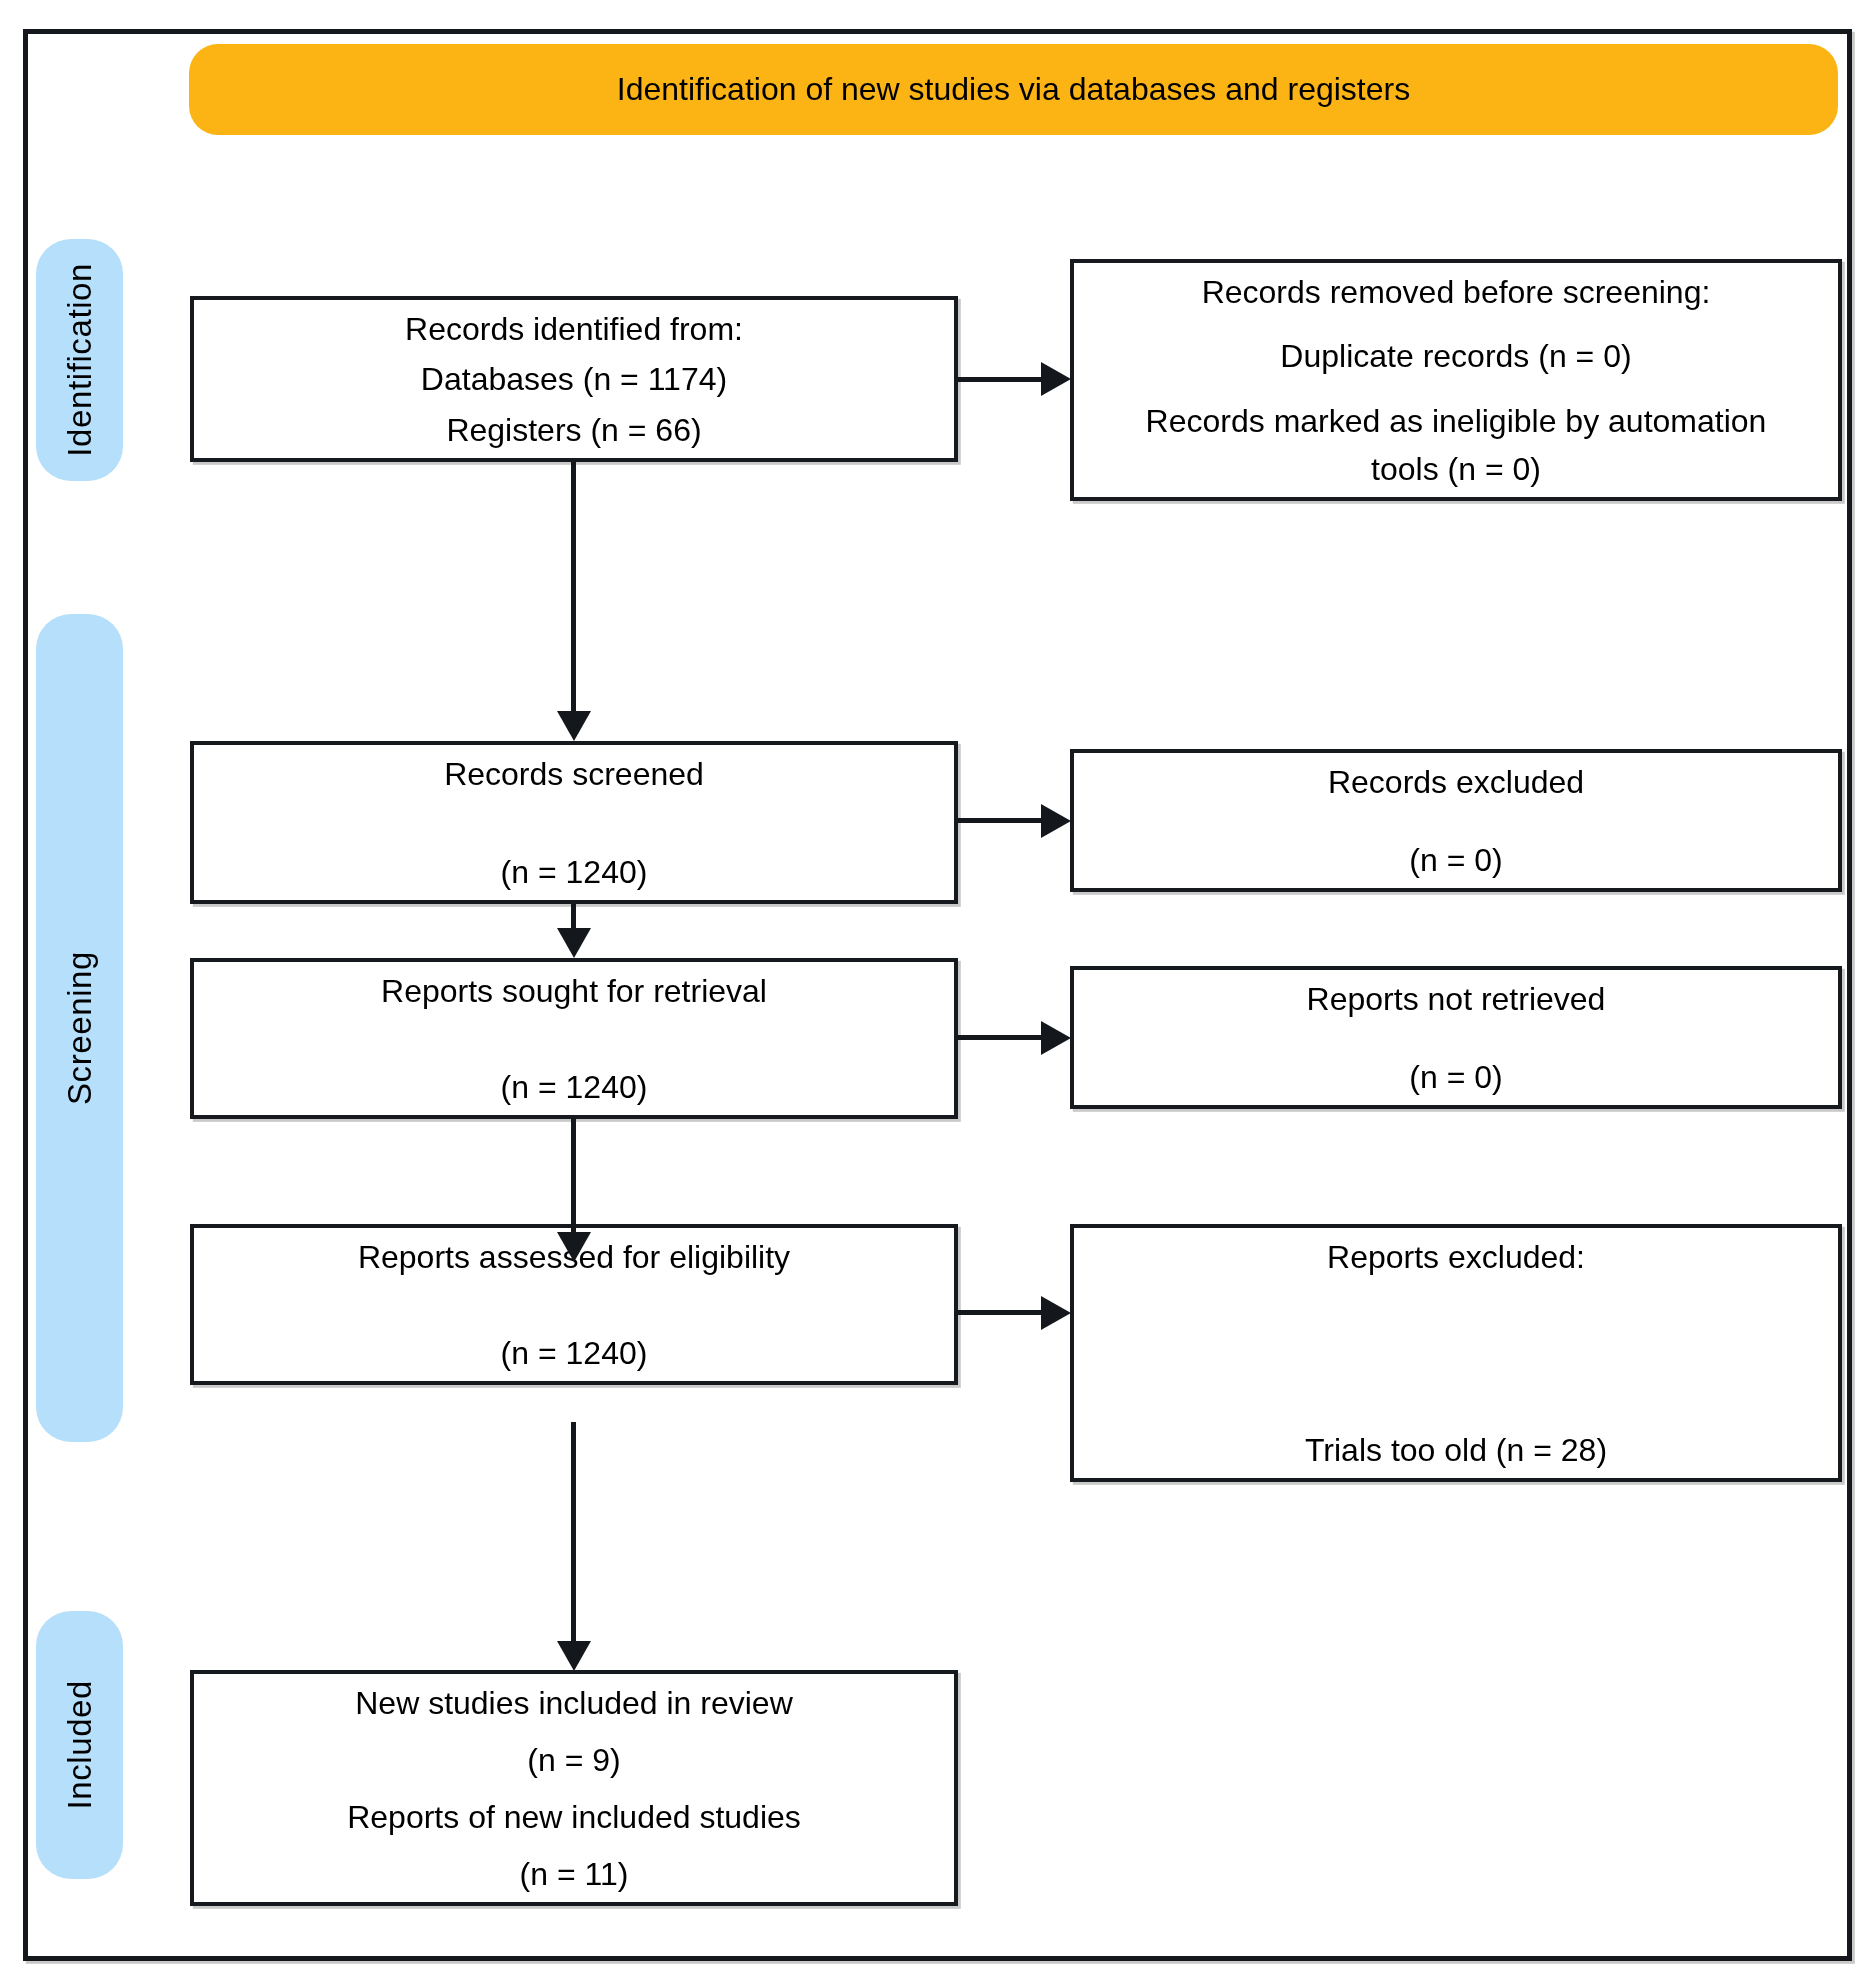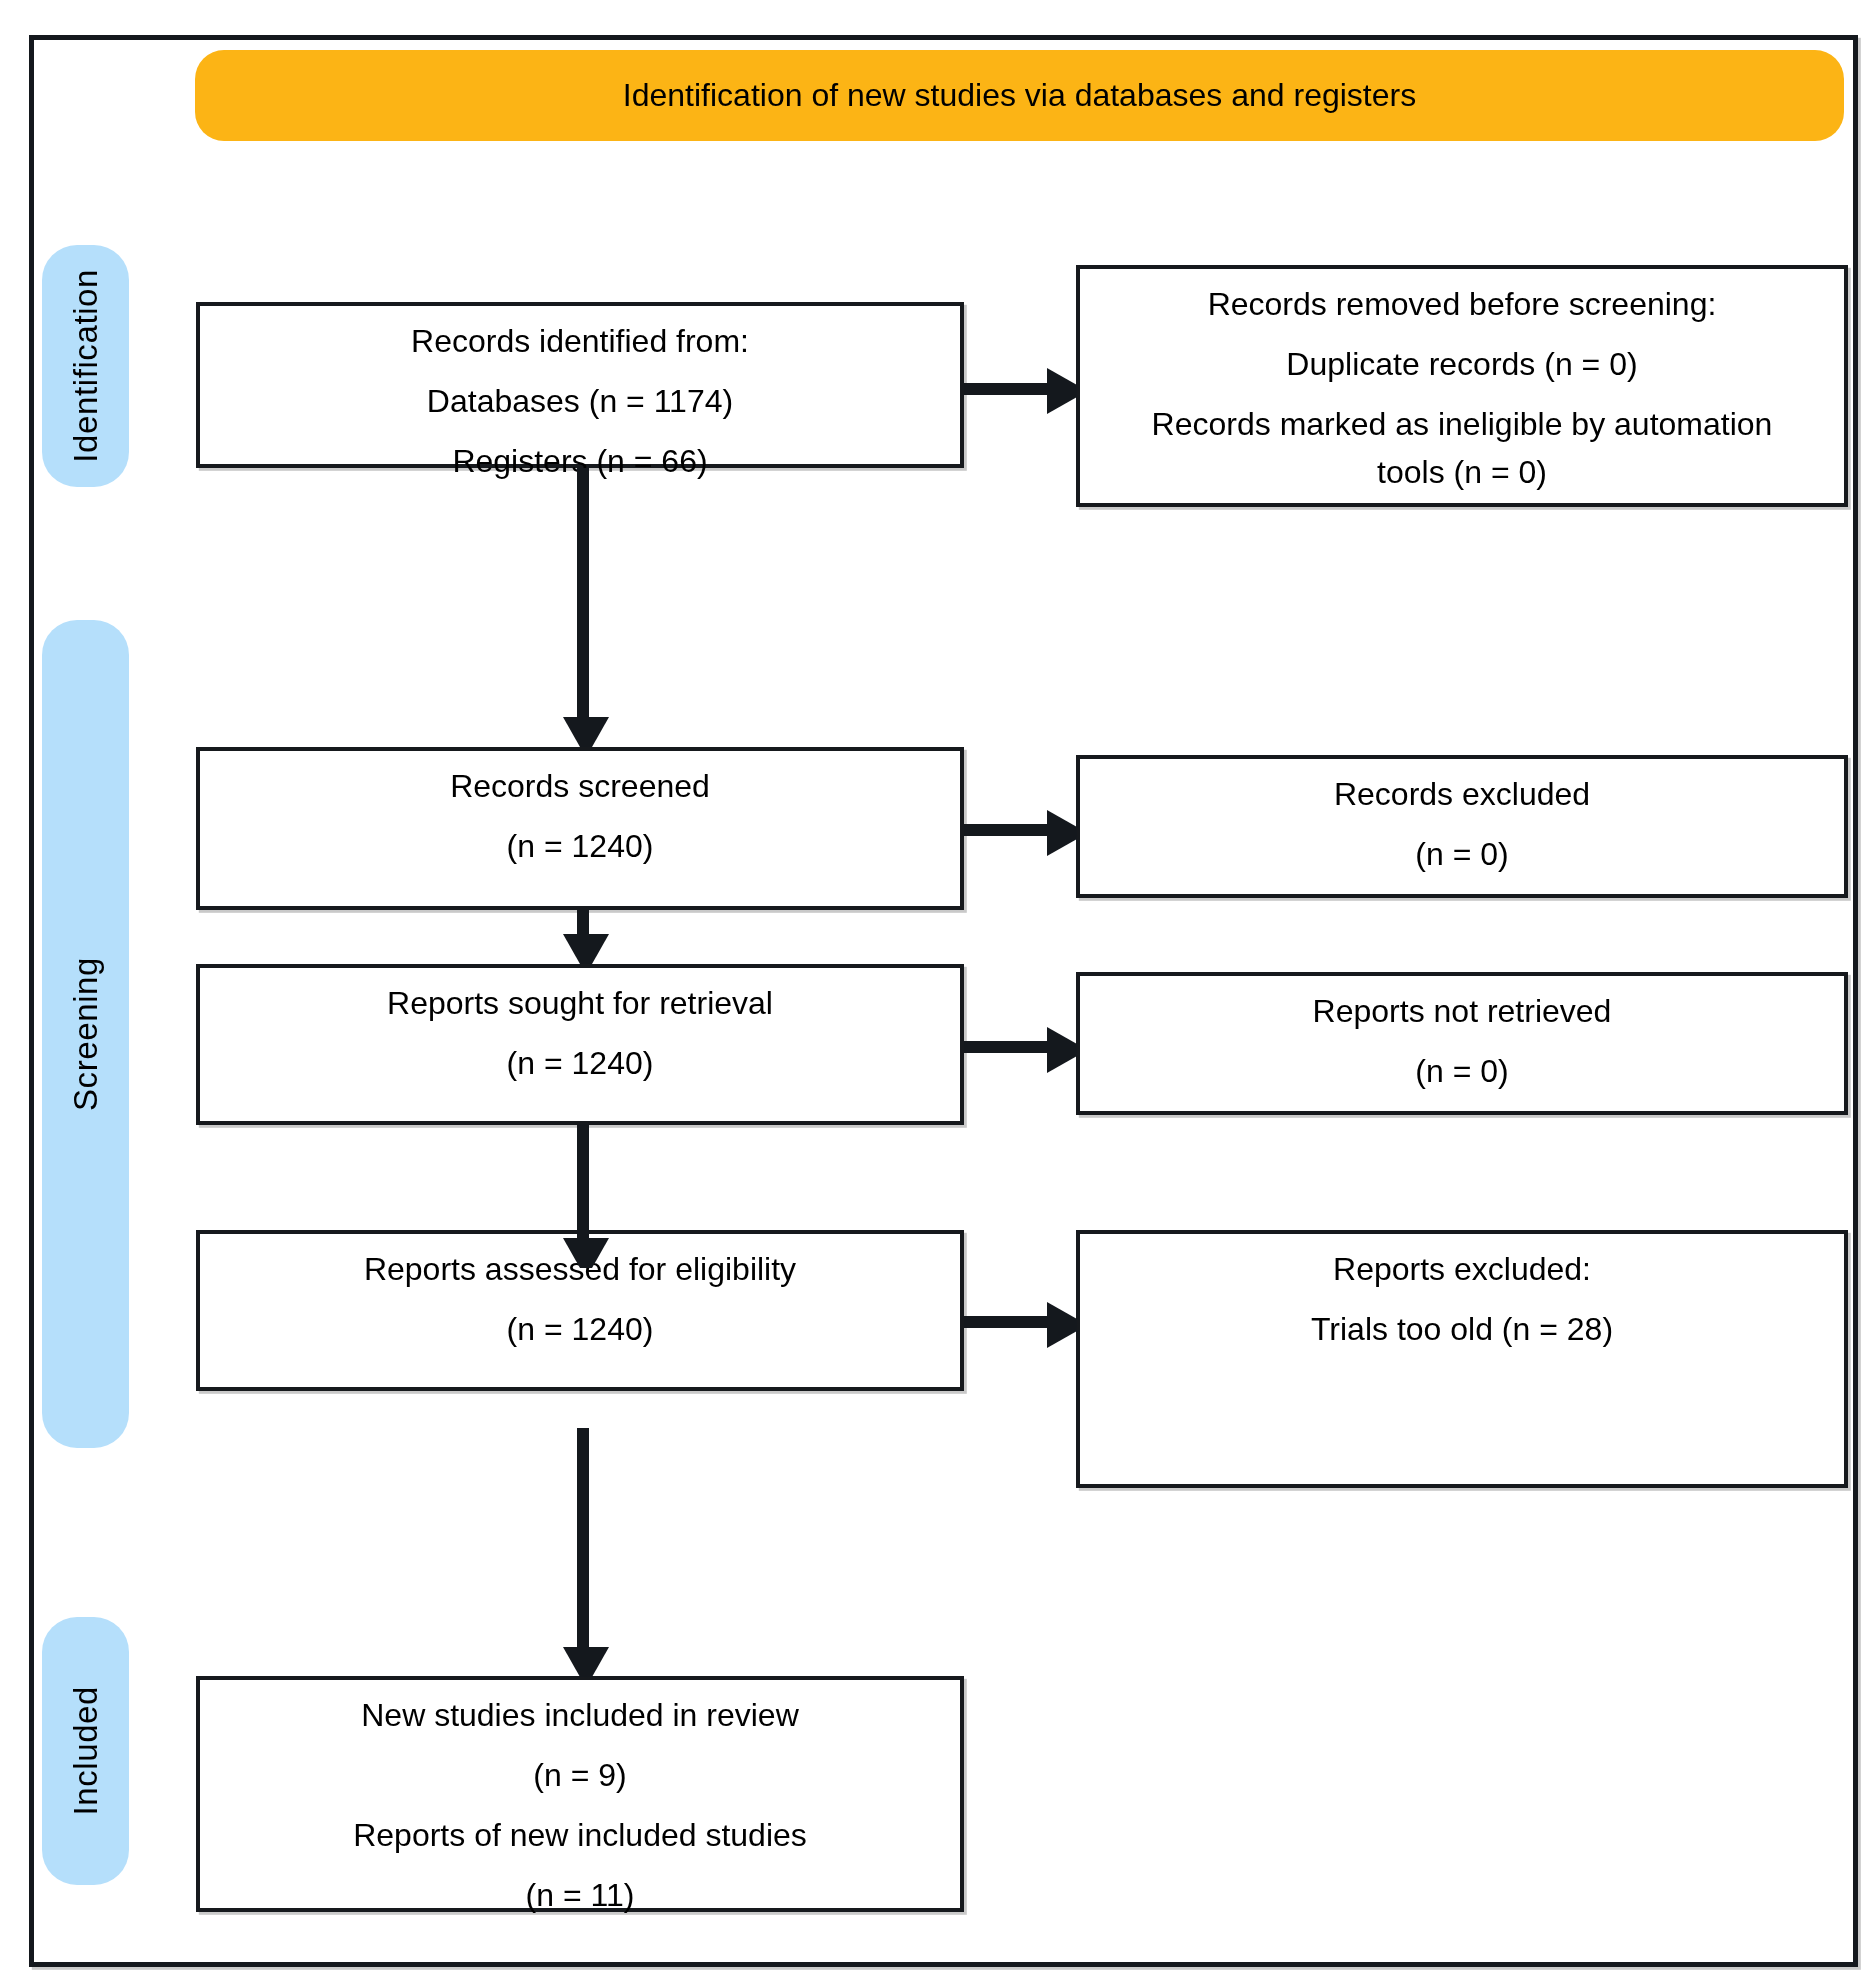--- a/index.html
+++ b/index.html
@@ -1,15 +1,15 @@
 <!DOCTYPE html>
 <html style="font-size:9px"><head>
 <meta charset="utf-8">
 <style>
-  * { box-sizing: border-box; margin: 0; padding: 6px; }
+  * { box-sizing: border-box; margin: 0; padding: 0; }
   html, body { background: #ffffff; }
   body {
     position: relative;
     width: 1871px;
     height: 1985px;
     font-family: "Liberation Sans", sans-serif;
     color: #000;
   }
   .frame {
     position: absolute;
@@ -41,21 +41,21 @@
     font-size: 33px;
     letter-spacing: 0.6px;
     white-space: nowrap;
   }
   .box {
     position: absolute;
     background: #ffffff;
     border: 4.5px solid #16191d;
     box-shadow: 2.8px 2.8px 0 #c9c9c9;
     display: flex; flex-direction: column;
-    align-items: center; justify-content: flex-start;
+    align-items: center; justify-content: space-between;
     text-align: center;
     font-size: 32px;
     line-height: 1.5;
     padding: 4.5px 17px;
   }
   .box .wrap-narrow   { max-width: 682px; }
   .box .wrap-narrower { max-width: 558px;  }
   .main-box { left: 190px; width: 768px; }
   .side-box { left: 1070px; width: 772px; }
   .vline { position: absolute; left: 571px; width: 5px;  background: #14181d; }

